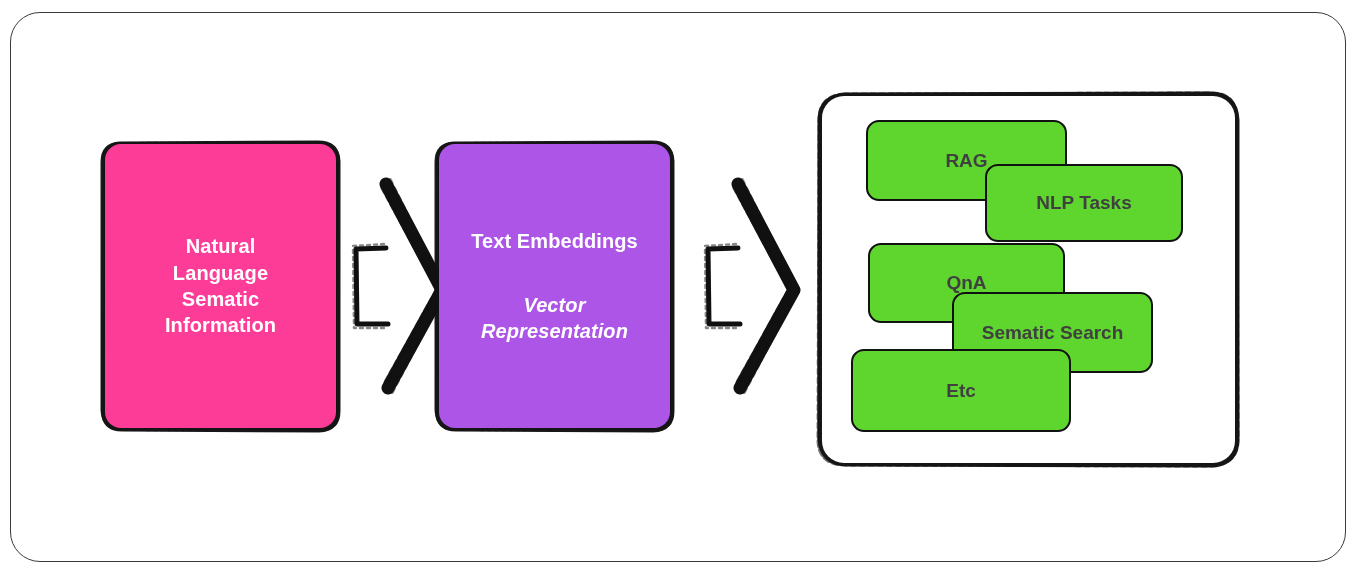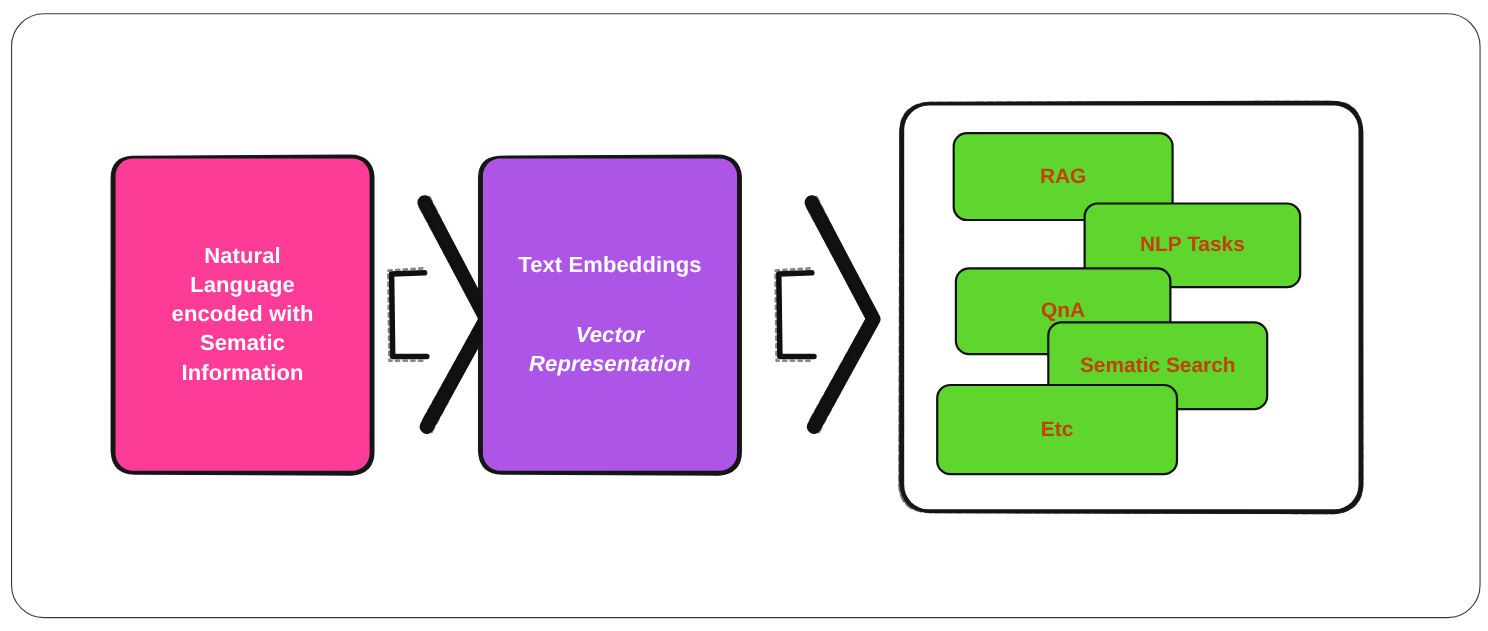--- a/index.html
+++ b/index.html
@@ -76,21 +76,21 @@
     margin-top: 38px;
     line-height: 1.3;
   }
 
   
   .app-box .box-fill {
     border-radius: 13px;
     border: 2.5px solid #111111;
   }
   .app-box .box-label {
-    color: #c2410c;
+    color: #404040;
     font-weight: bold;
     font-size: 19px;
   }
 
   
   .arrow-wrap {
     position: absolute;
   }
   .arrow-wrap svg { display: block; overflow: visible; }
 
@@ -117,21 +117,20 @@
       <g fill="none" stroke="#111111" stroke-linecap="round" stroke-linejoin="round">
         <path d="M23,10 Q8,11 8,26 L8,274 Q9,291 25,291 L222,292 Q239,291 239,275 L239,25 Q238,9 221,9 Z" stroke-width="9" opacity="0.95"></path>
         <path d="M25,12 Q11,14 10,28 L11,272 Q12,288 27,289 L220,290 Q236,288 237,273 L236,27 Q235,12 219,11 Z" stroke-width="6" opacity="0.8" stroke-dasharray="7 2.5"></path>
         <path d="M21,8 Q6,10 7,25 L6,276 Q7,293 24,293 L224,294 Q241,292 241,276 L241,24 Q240,7 222,7 Z" stroke-width="4" opacity="0.65" stroke-dasharray="4 3"></path>
         <path d="M27,14 Q13,16 12,30 L13,270 Q14,285 29,286 L218,287 Q233,286 234,271 L233,30 Q232,15 217,14 Z" stroke-width="3" opacity="0.5" stroke-dasharray="3 4"></path>
       </g>
     </svg>
     <div class="box-fill" style="background:#fc3c96;"></div>
     <div class="box-label">
       <span>Natural Language</span>
-      <span>encoded with</span>
       <span>Sematic</span>
       <span>Information</span>
     </div>
   </div>
 
   <div class="arrow-wrap" id="arrow-1" style="left:350px; top:172px; width:100px; height:228px;">
     <svg width="100" height="228" viewBox="0 0 100 228">
       <g fill="none" stroke="#111111" stroke-linecap="round" stroke-linejoin="round">
         <path d="M36,12 L92,118 L38,216" stroke-width="13"></path>
         <path d="M36,12 L92,118 L38,216" stroke-width="9" opacity="0.7" stroke-dasharray="9 3"></path>
@@ -185,21 +184,21 @@
       </g>
     </svg>
     <div class="container-inner"></div>
   </div>
 
   <div class="rough-box app-box" id="app-rag" style="left:866px; top:120px; width:201px; height:81px;">
     <div class="box-fill" style="background:#5ed62e;"></div>
     <div class="box-label">RAG</div>
   </div>
 
-  <div class="rough-box app-box" id="app-nlp-tasks" style="left:985px; top:184px; width:198px; height:78px;">
+  <div class="rough-box app-box" id="app-nlp-tasks" style="left:985px; top:164px; width:198px; height:78px;">
     <div class="box-fill" style="background:#5ed62e;"></div>
     <div class="box-label">NLP Tasks</div>
   </div>
 
   <div class="rough-box app-box" id="app-qna" style="left:868px; top:243px; width:197px; height:80px;">
     <div class="box-fill" style="background:#5ed62e;"></div>
     <div class="box-label">QnA</div>
   </div>
 
   <div class="rough-box app-box" id="app-sematic-search" style="left:952px; top:292px; width:201px; height:81px;">

